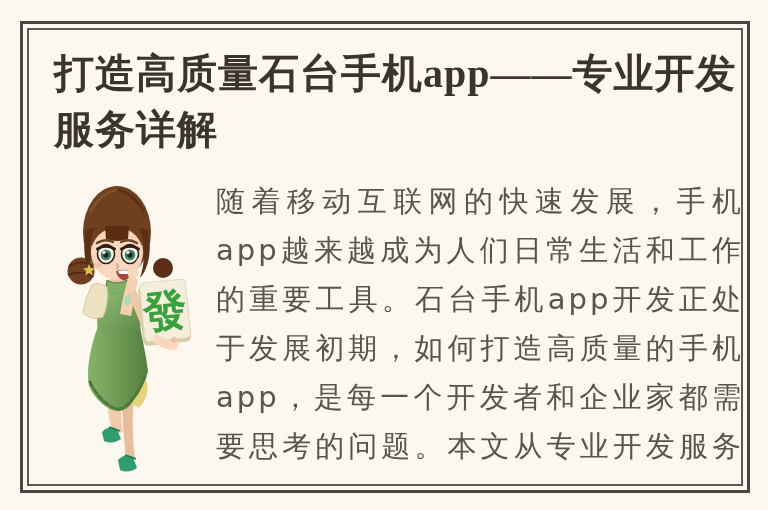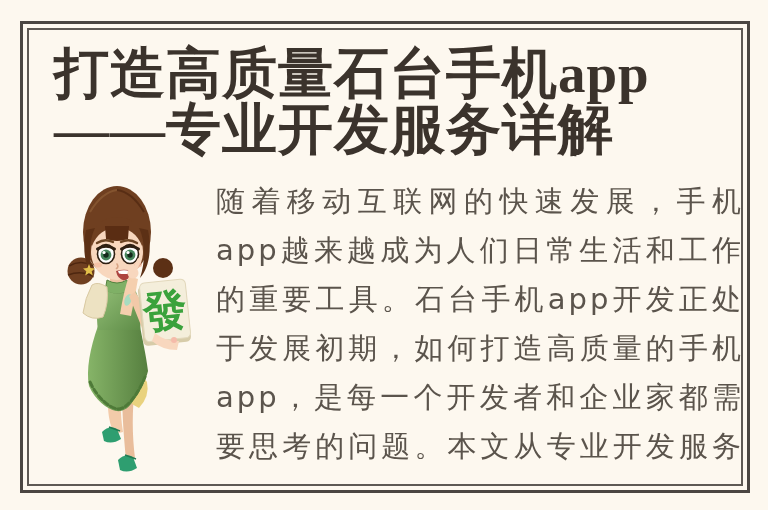--- a/index.html
+++ b/index.html
@@ -19,21 +19,21 @@
   .frame-inner{
     position:absolute;inset:4px;
     box-sizing:border-box;
     border:2px solid #5E5954;
   }
   .article-title{
     position:absolute;left:54px;top:46px;width:692px;
     margin:0;
     font-family:"Liberation Serif","DejaVu Serif",serif;
     font-weight:bold;
-    font-size:55px;line-height:56px;
+    font-size:40px;line-height:56px;
     letter-spacing:1px;
     color:#3B332C;
   }
   .mascot{
     position:absolute;left:62px;top:180px;width:130px;height:298px;
   }
   .article-body{
     position:absolute;left:216px;top:177px;width:528px;height:303px;
     margin:0;
     overflow:hidden;

